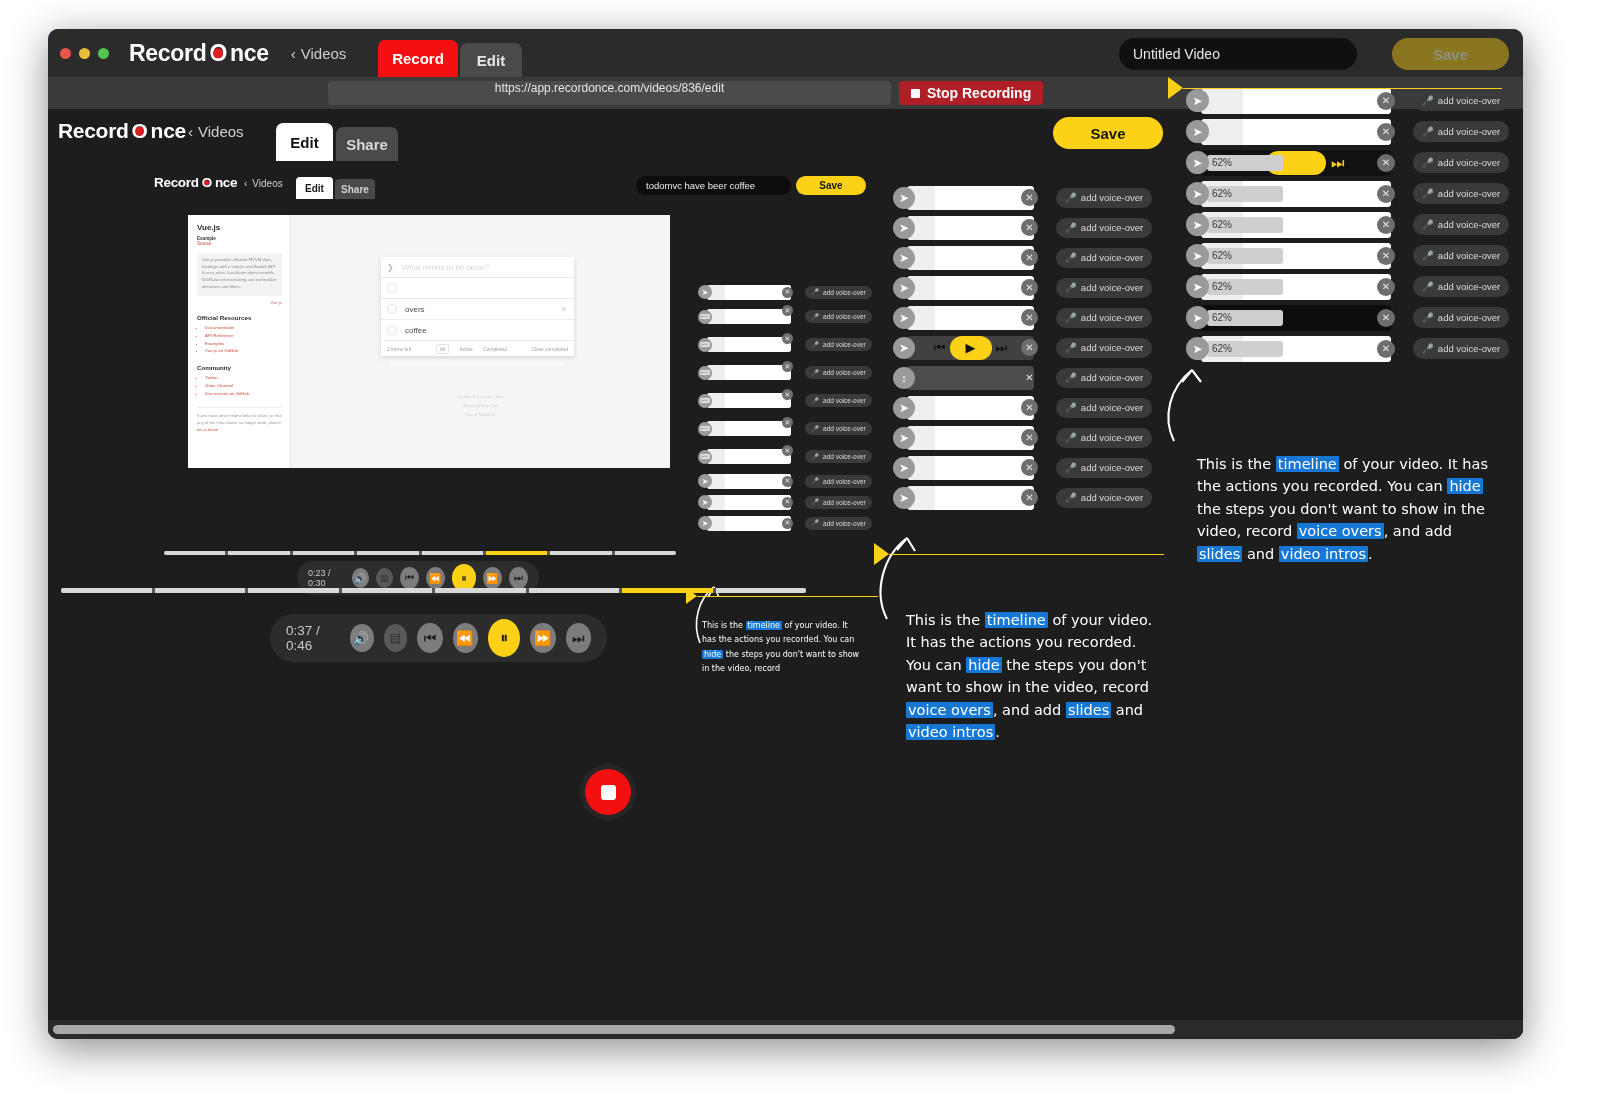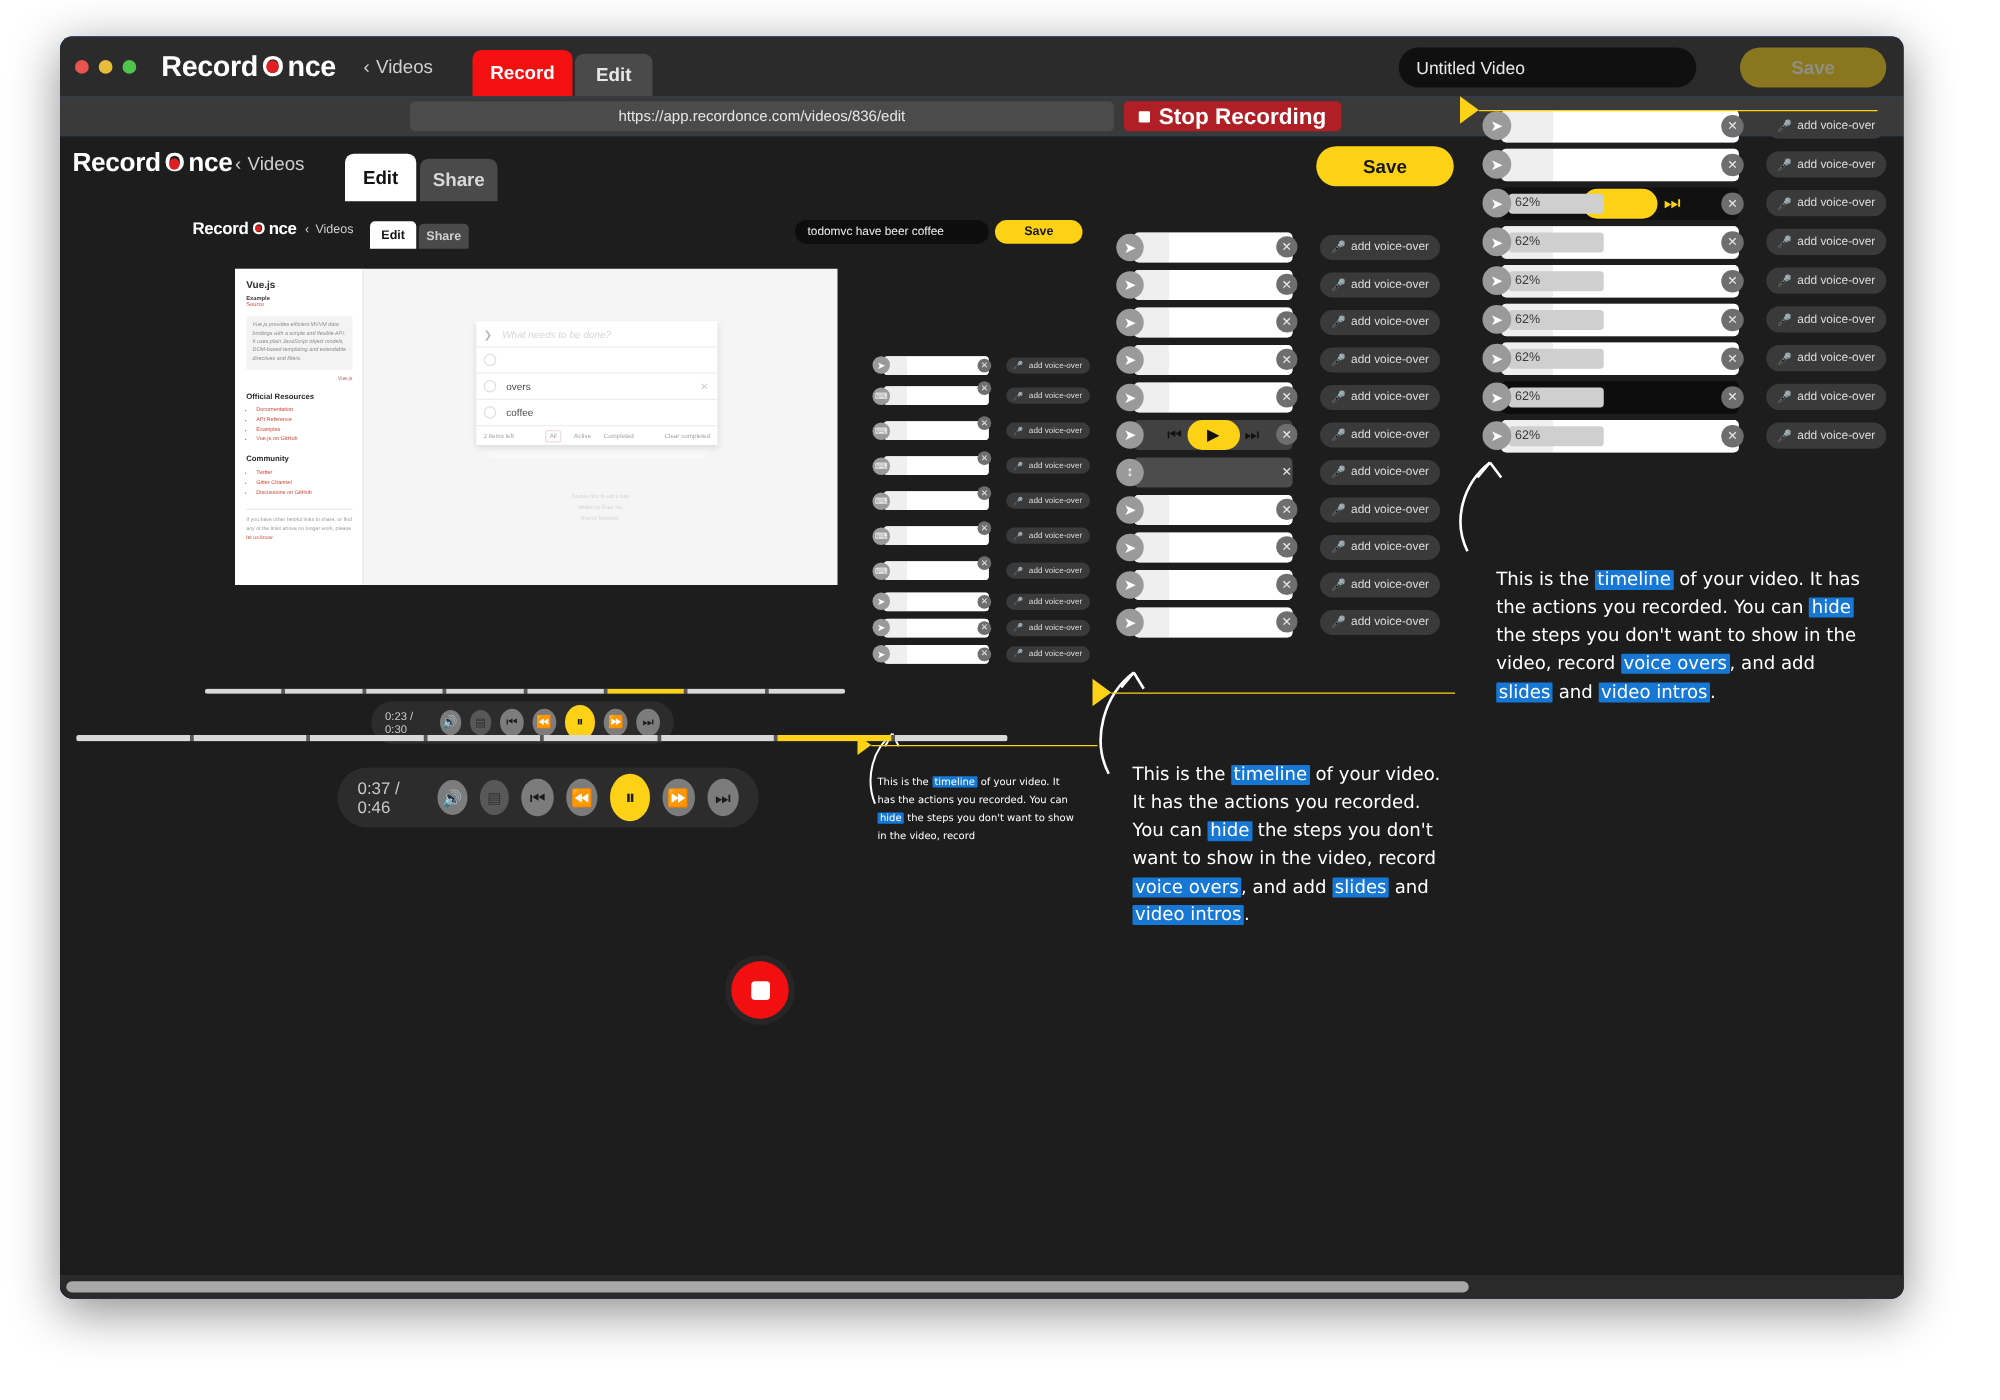--- a/index.html
+++ b/index.html
@@ -62,25 +62,25 @@
     display:flex; align-items:center; justify-content:center; font-weight:600;
   }
 
   
   .urlrow {
     position:absolute; left:0; top: 48px; width:100%; height: 32px; background:#3a3a3a;
   }
   .urlbar {
     position:absolute; left: 280px; top: 4px; width: 563px; height: 24px;
     background:#4b4b4b; border-radius: 4px; color:#e6e6e6; font-size: 12px;
-    display:flex; align-items:center; justify-content:center;
+    display:flex; align-items:flex-start; justify-content:center;
   }
   .stoprec {
     position:absolute; left: 851px; top: 4px; height: 24px; background:#b01f25;
-    border-radius: 4px; color:#fff; font-size:18px; font-weight:600;
+    border-radius: 4px; color:#fff; font-size:14px; font-weight:600;
     display:flex; align-items:center; gap:7px; padding: 0 12px;
   }
   .sq { width:9px; height:9px; background:#fff; border-radius:1px; }
 
   
   .app-mid { position:absolute; left:0; top:80px; width:100%; height:930px; background:#1d1d1d; }
   .m-header { position:absolute; left:0; top:0; width:100%; height: 52px; }
   .m-brand { position:absolute; left: 10px; top:10px; font-size: 21px; }
   .m-back  { position:absolute; left: 140px; top:14px; font-size: 15px; }
   .m-tabs  { position:absolute; left: 228px; top: 14px; display:flex; gap:3px; align-items:flex-end; }

